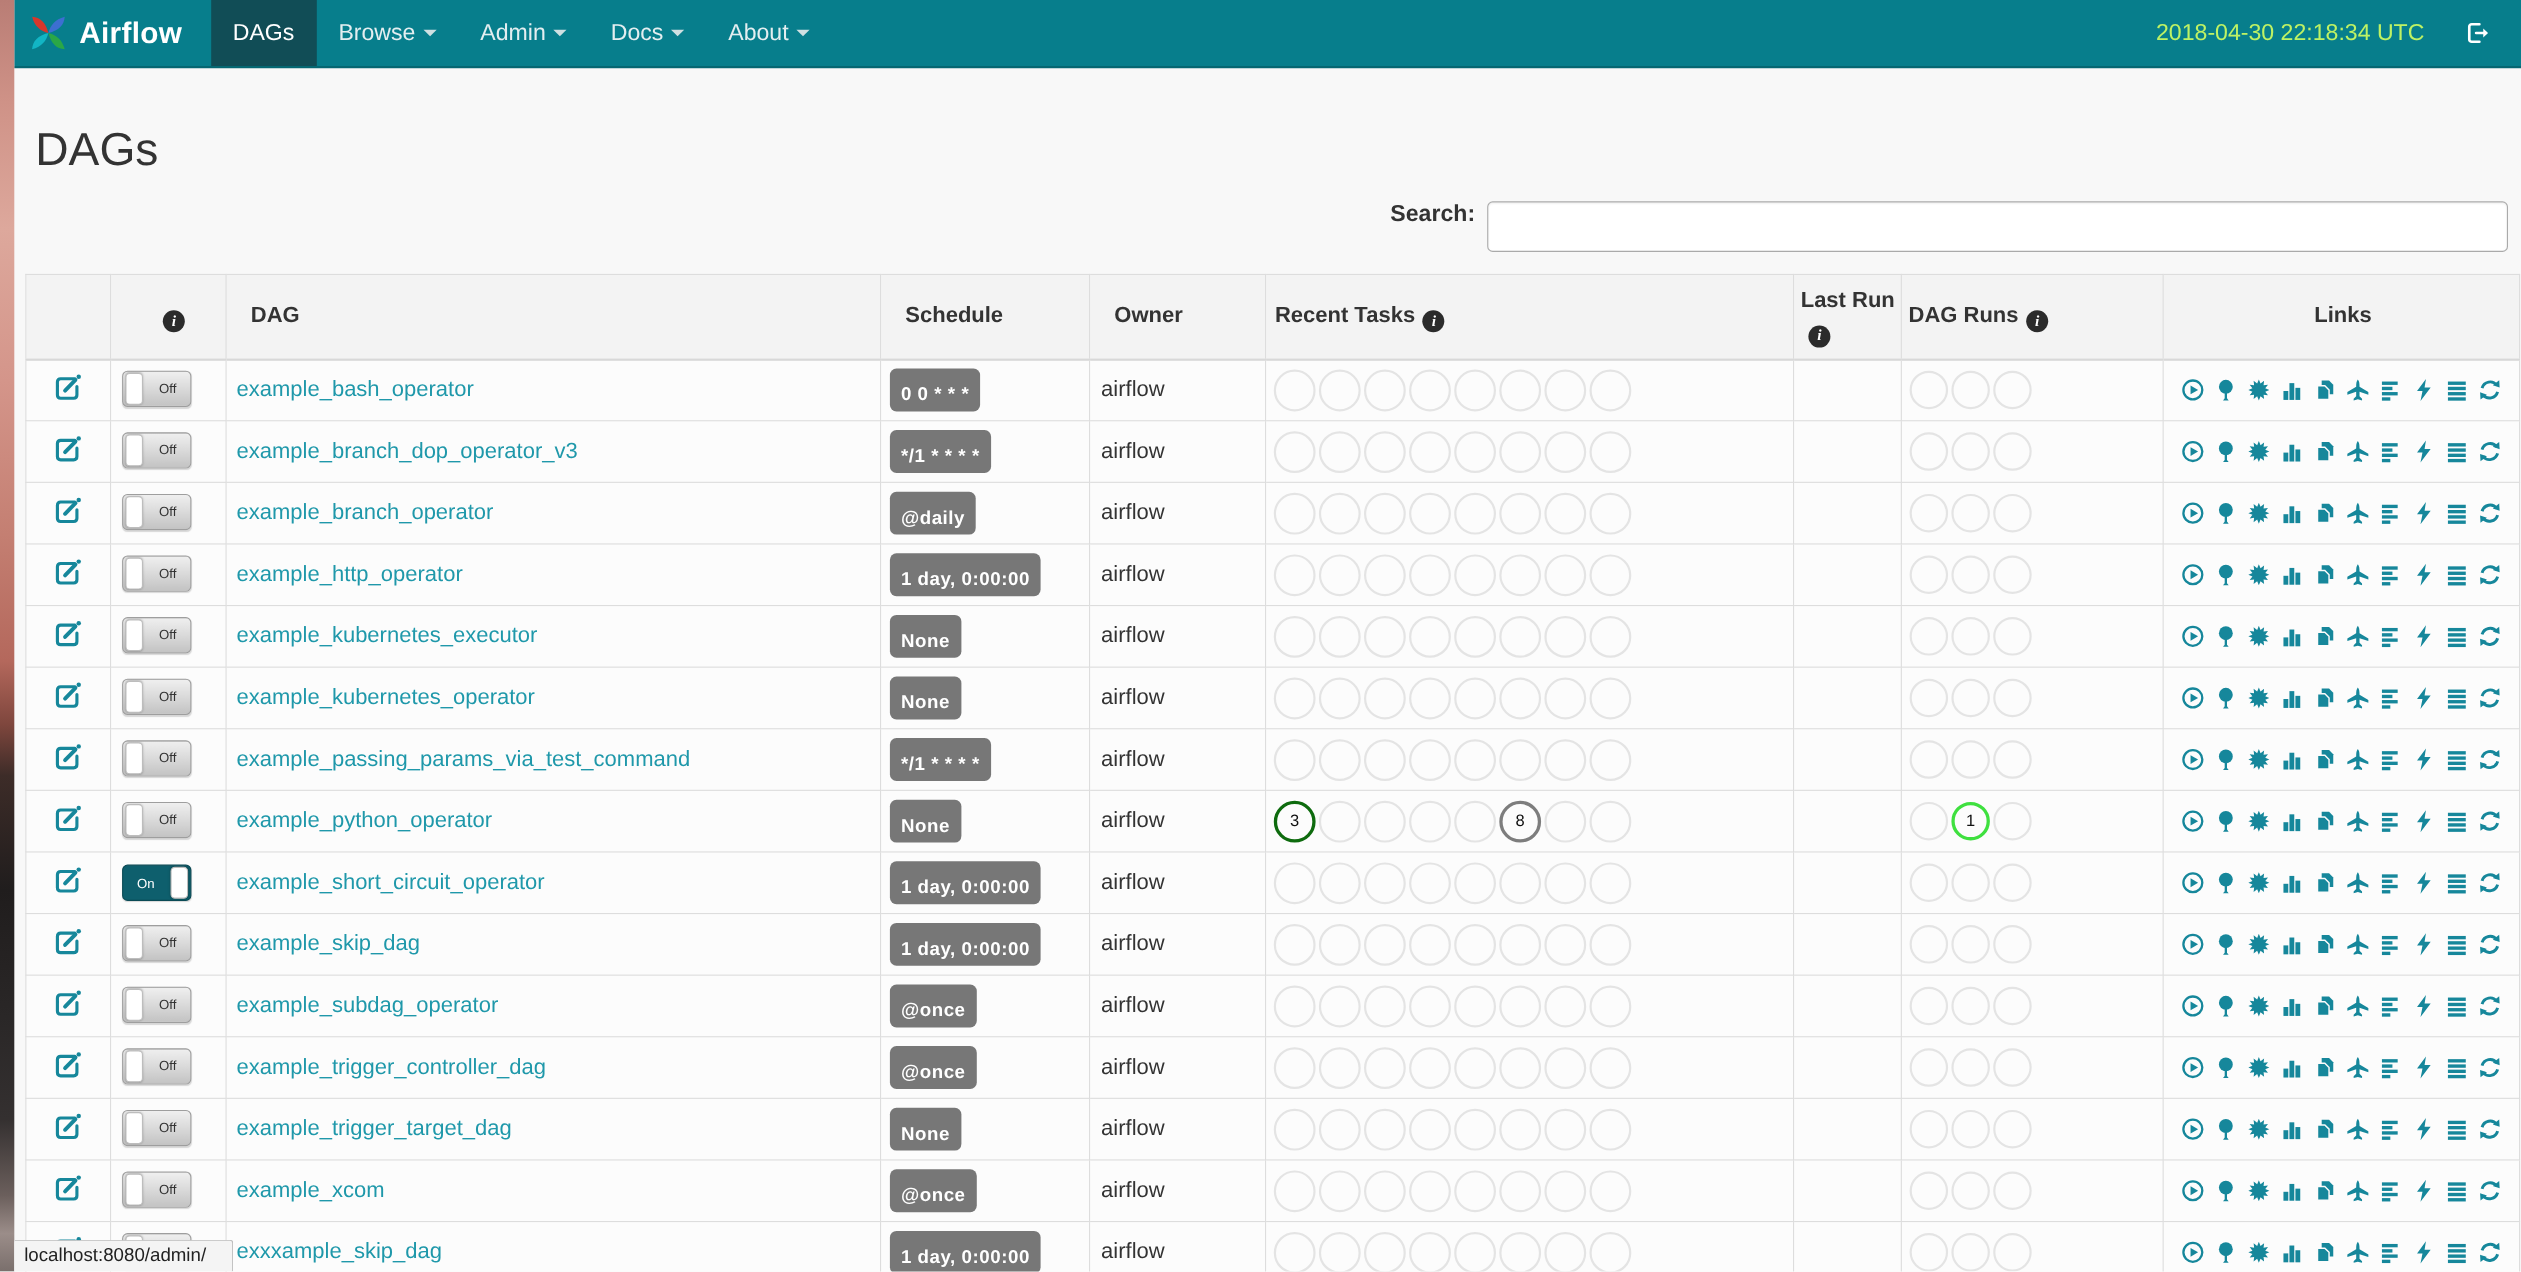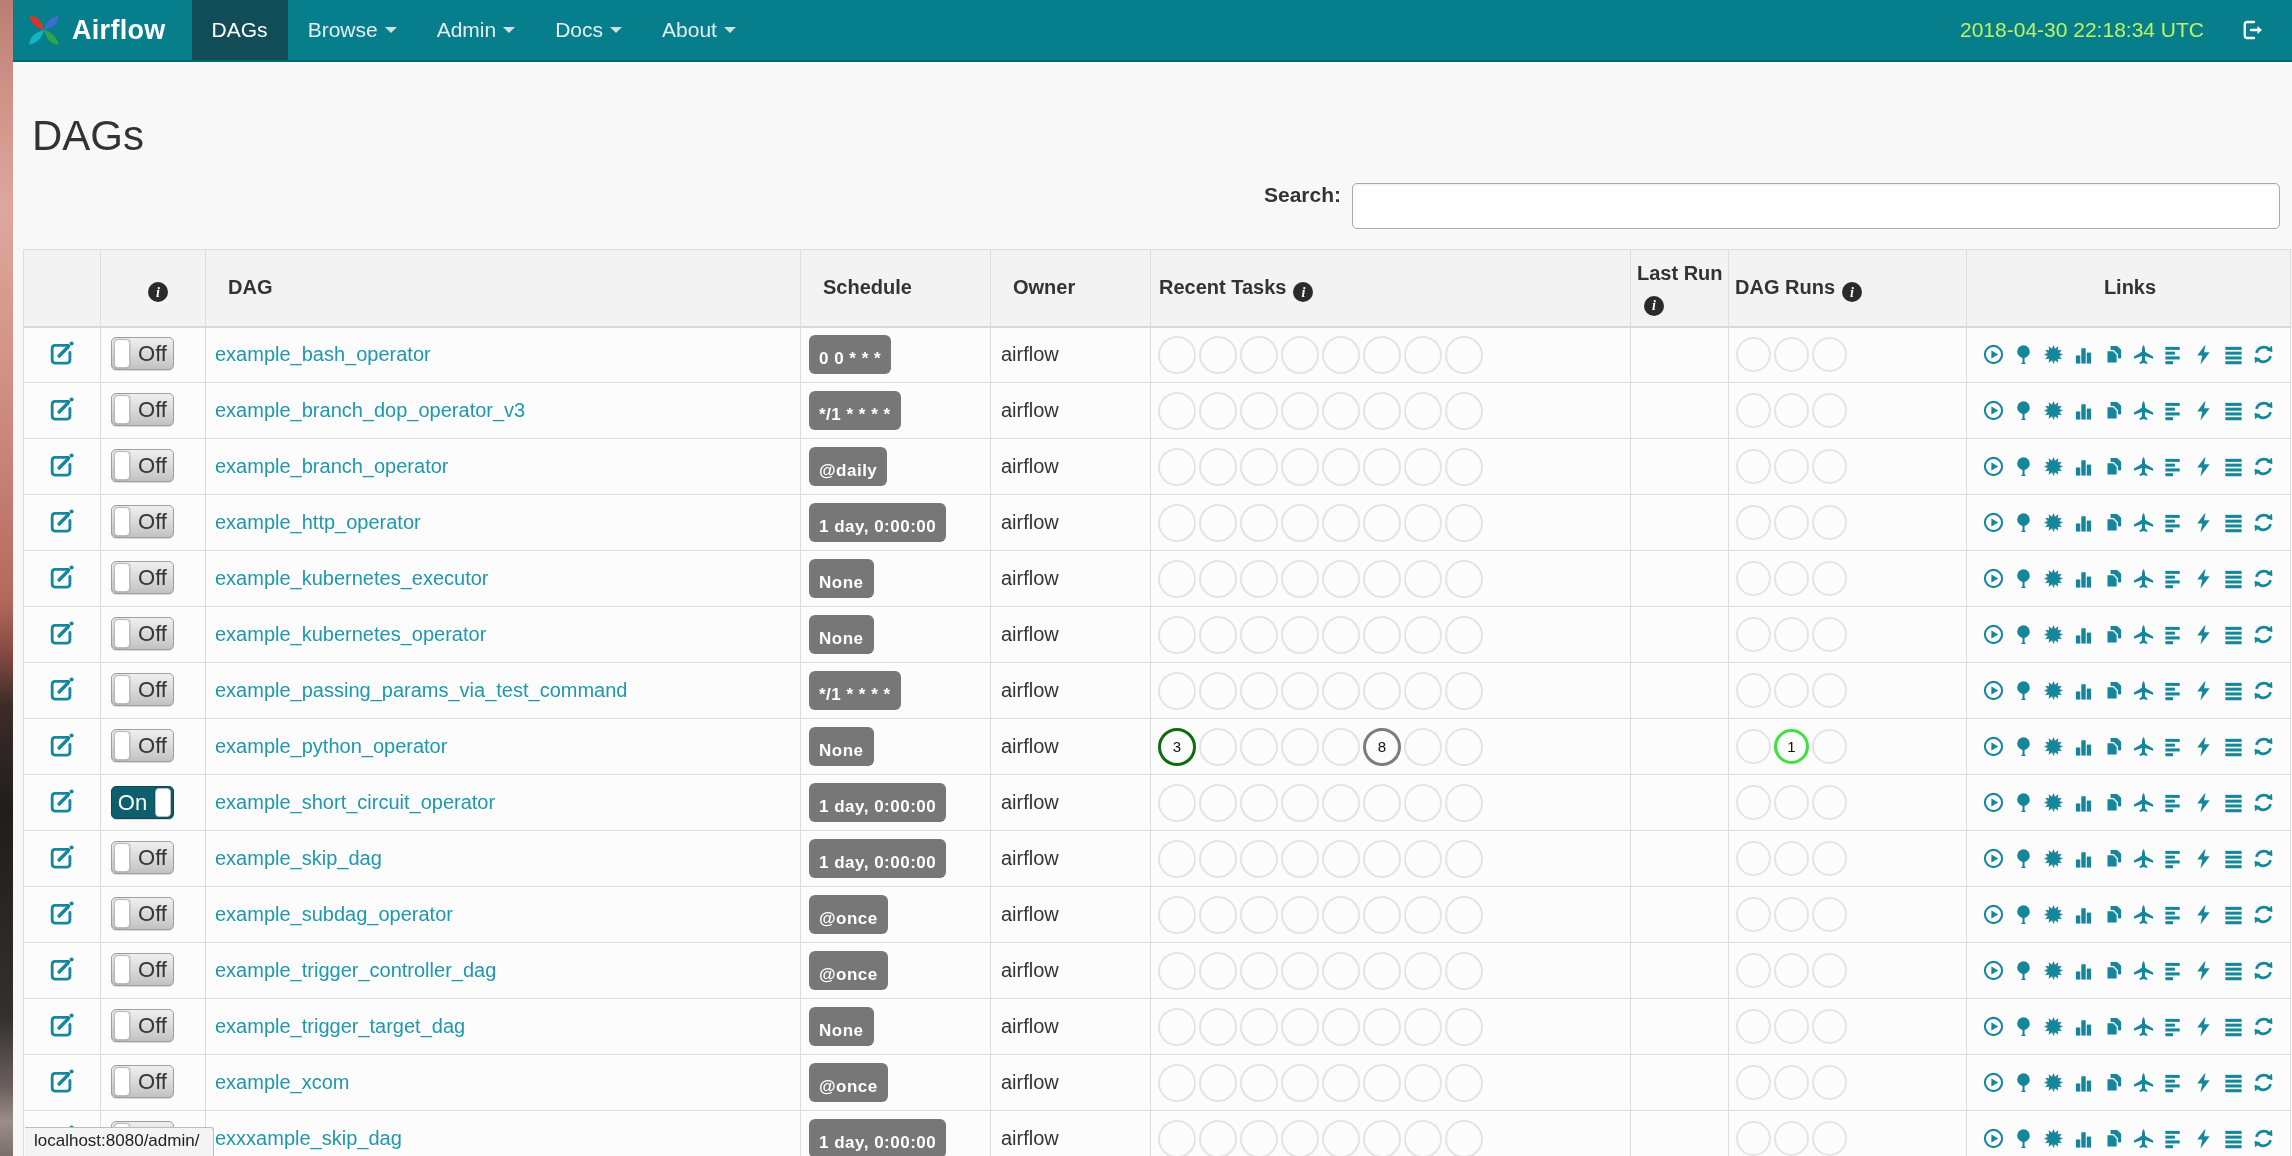--- a/index.html
+++ b/index.html
@@ -95,21 +95,21 @@
     width:63px; height:33px; border:1px solid #9e9e9e; border-radius:5px;
     display:inline-flex; align-items:center; cursor:pointer; overflow:hidden;
     background:linear-gradient(180deg,#efefef 0%,#dcdcdc 45%,#c3c3c3 100%);
     box-shadow:0 1px 1px rgba(0,0,0,0.15);
   }
   .toggle .knob{
     width:16px; height:29px; background:#fff; border:1px solid #bdbdbd;
     border-radius:4px; margin:0 2px; box-shadow:0 0 2px rgba(0,0,0,0.25);
   }
   .toggle .t-label{
-    flex:1; text-align:center; font-size:22px; color:#333;
+    flex:1; text-align:center; font-size:12px; color:#333;
   }
   .toggle.on{
     background:var(--toggle-on,#0E5F6D); border-color:#0a4a55;
   }
   .toggle.on .knob{ order:2; }
   .toggle.on .t-label{ order:1; color:#fff; }
 
   td.c-dag{ padding-left:9px; }
   .dag-link{ color:var(--link-teal,#1F98AA); font-size:20px; text-decoration:none; cursor:pointer; }
 
@@ -134,21 +134,21 @@
 
   td.c-links{ }
   .linkicons{ display:flex; align-items:center; justify-content:center; gap:9px; }
   .linkicons a{ display:inline-flex; cursor:pointer; }
   .linkicons svg{ width:21px; height:21px; fill:var(--icon-teal,#16879B); }
 
   
   .status-bar{
     position:absolute; left:13px; bottom:0; z-index:60;
     background:#f4f4f4; border:1px solid #bdbdbd; border-left:none; border-bottom:none;
-    font-size:17px; color:#222; padding:3px 14px 5px 9px; border-top-right-radius:3px;margin-left:12px;
+    font-size:17px; color:#222; padding:3px 24px 5px 9px; border-top-right-radius:3px;
   }
 </style>
 </head>
 <body>
 
 <div class="wallpaper-strip"></div>
 
 <div class="app">
 
   <div class="navbar">

